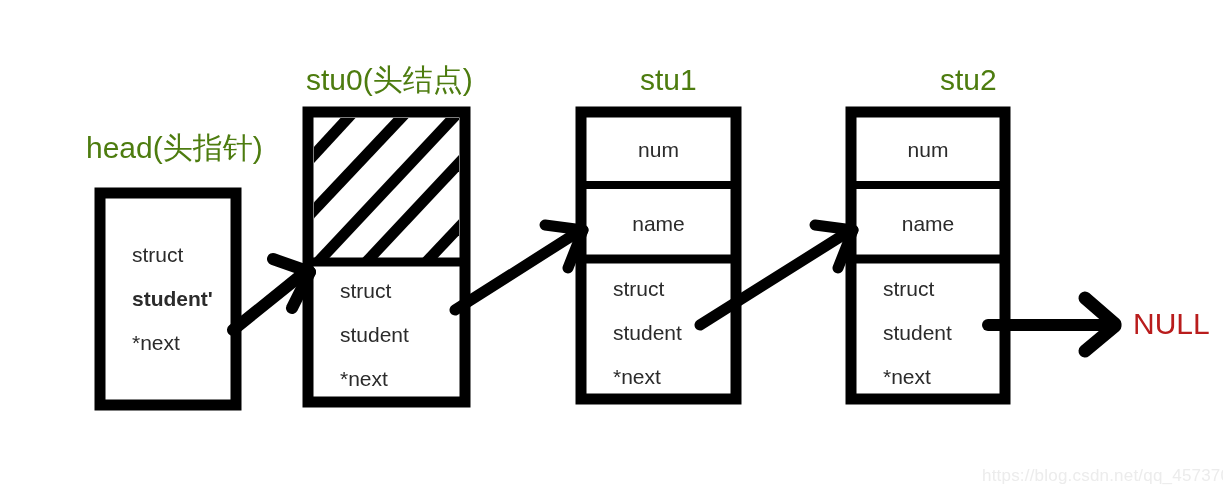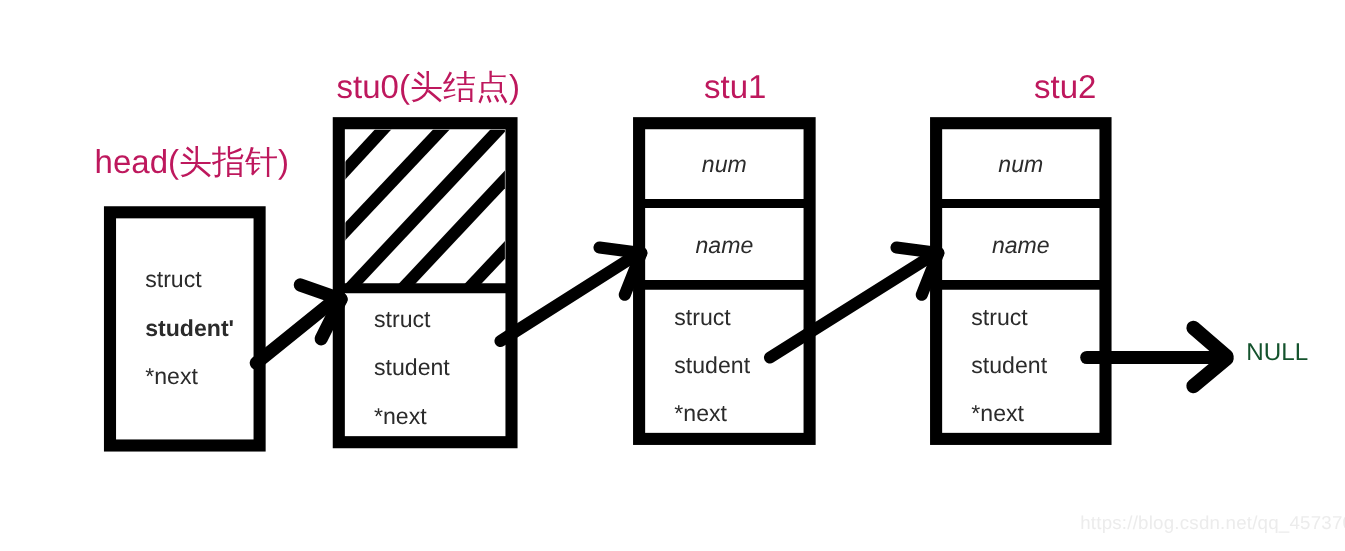--- a/index.html
+++ b/index.html
@@ -19,42 +19,41 @@
   }
   #svg-layer {
     position: absolute;
     left: 0;
     top: 0;
     width: 1223px;
     height: 501px;
   }
   .node-label {
     position: absolute;
-    color: #be185d;
+    color: #4d7c0f;
     font-size: 30px;
     line-height: 1;
     white-space: nowrap;
     font-family: "Liberation Sans", "DejaVu Sans", sans-serif;
   }
   .cell-text {
     position: absolute;
     color: #2b2b2b;
     font-size: 21px;
     line-height: 1;
     white-space: nowrap;
     font-family: "Liberation Sans", "DejaVu Sans", sans-serif;
   }
   .cell-text.centered {
     text-align: center;
-    font-style: italic;
   }
   .null-text {
     position: absolute;
-    color: #14532d;
-    font-size: 22px;
+    color: #b91c1c;
+    font-size: 30px;
     line-height: 1;
     white-space: nowrap;
   }
   .watermark {
     position: absolute;
     color: #ececec;
     font-size: 17px;
     line-height: 1;
     white-space: nowrap;
     letter-spacing: 0.2px;

